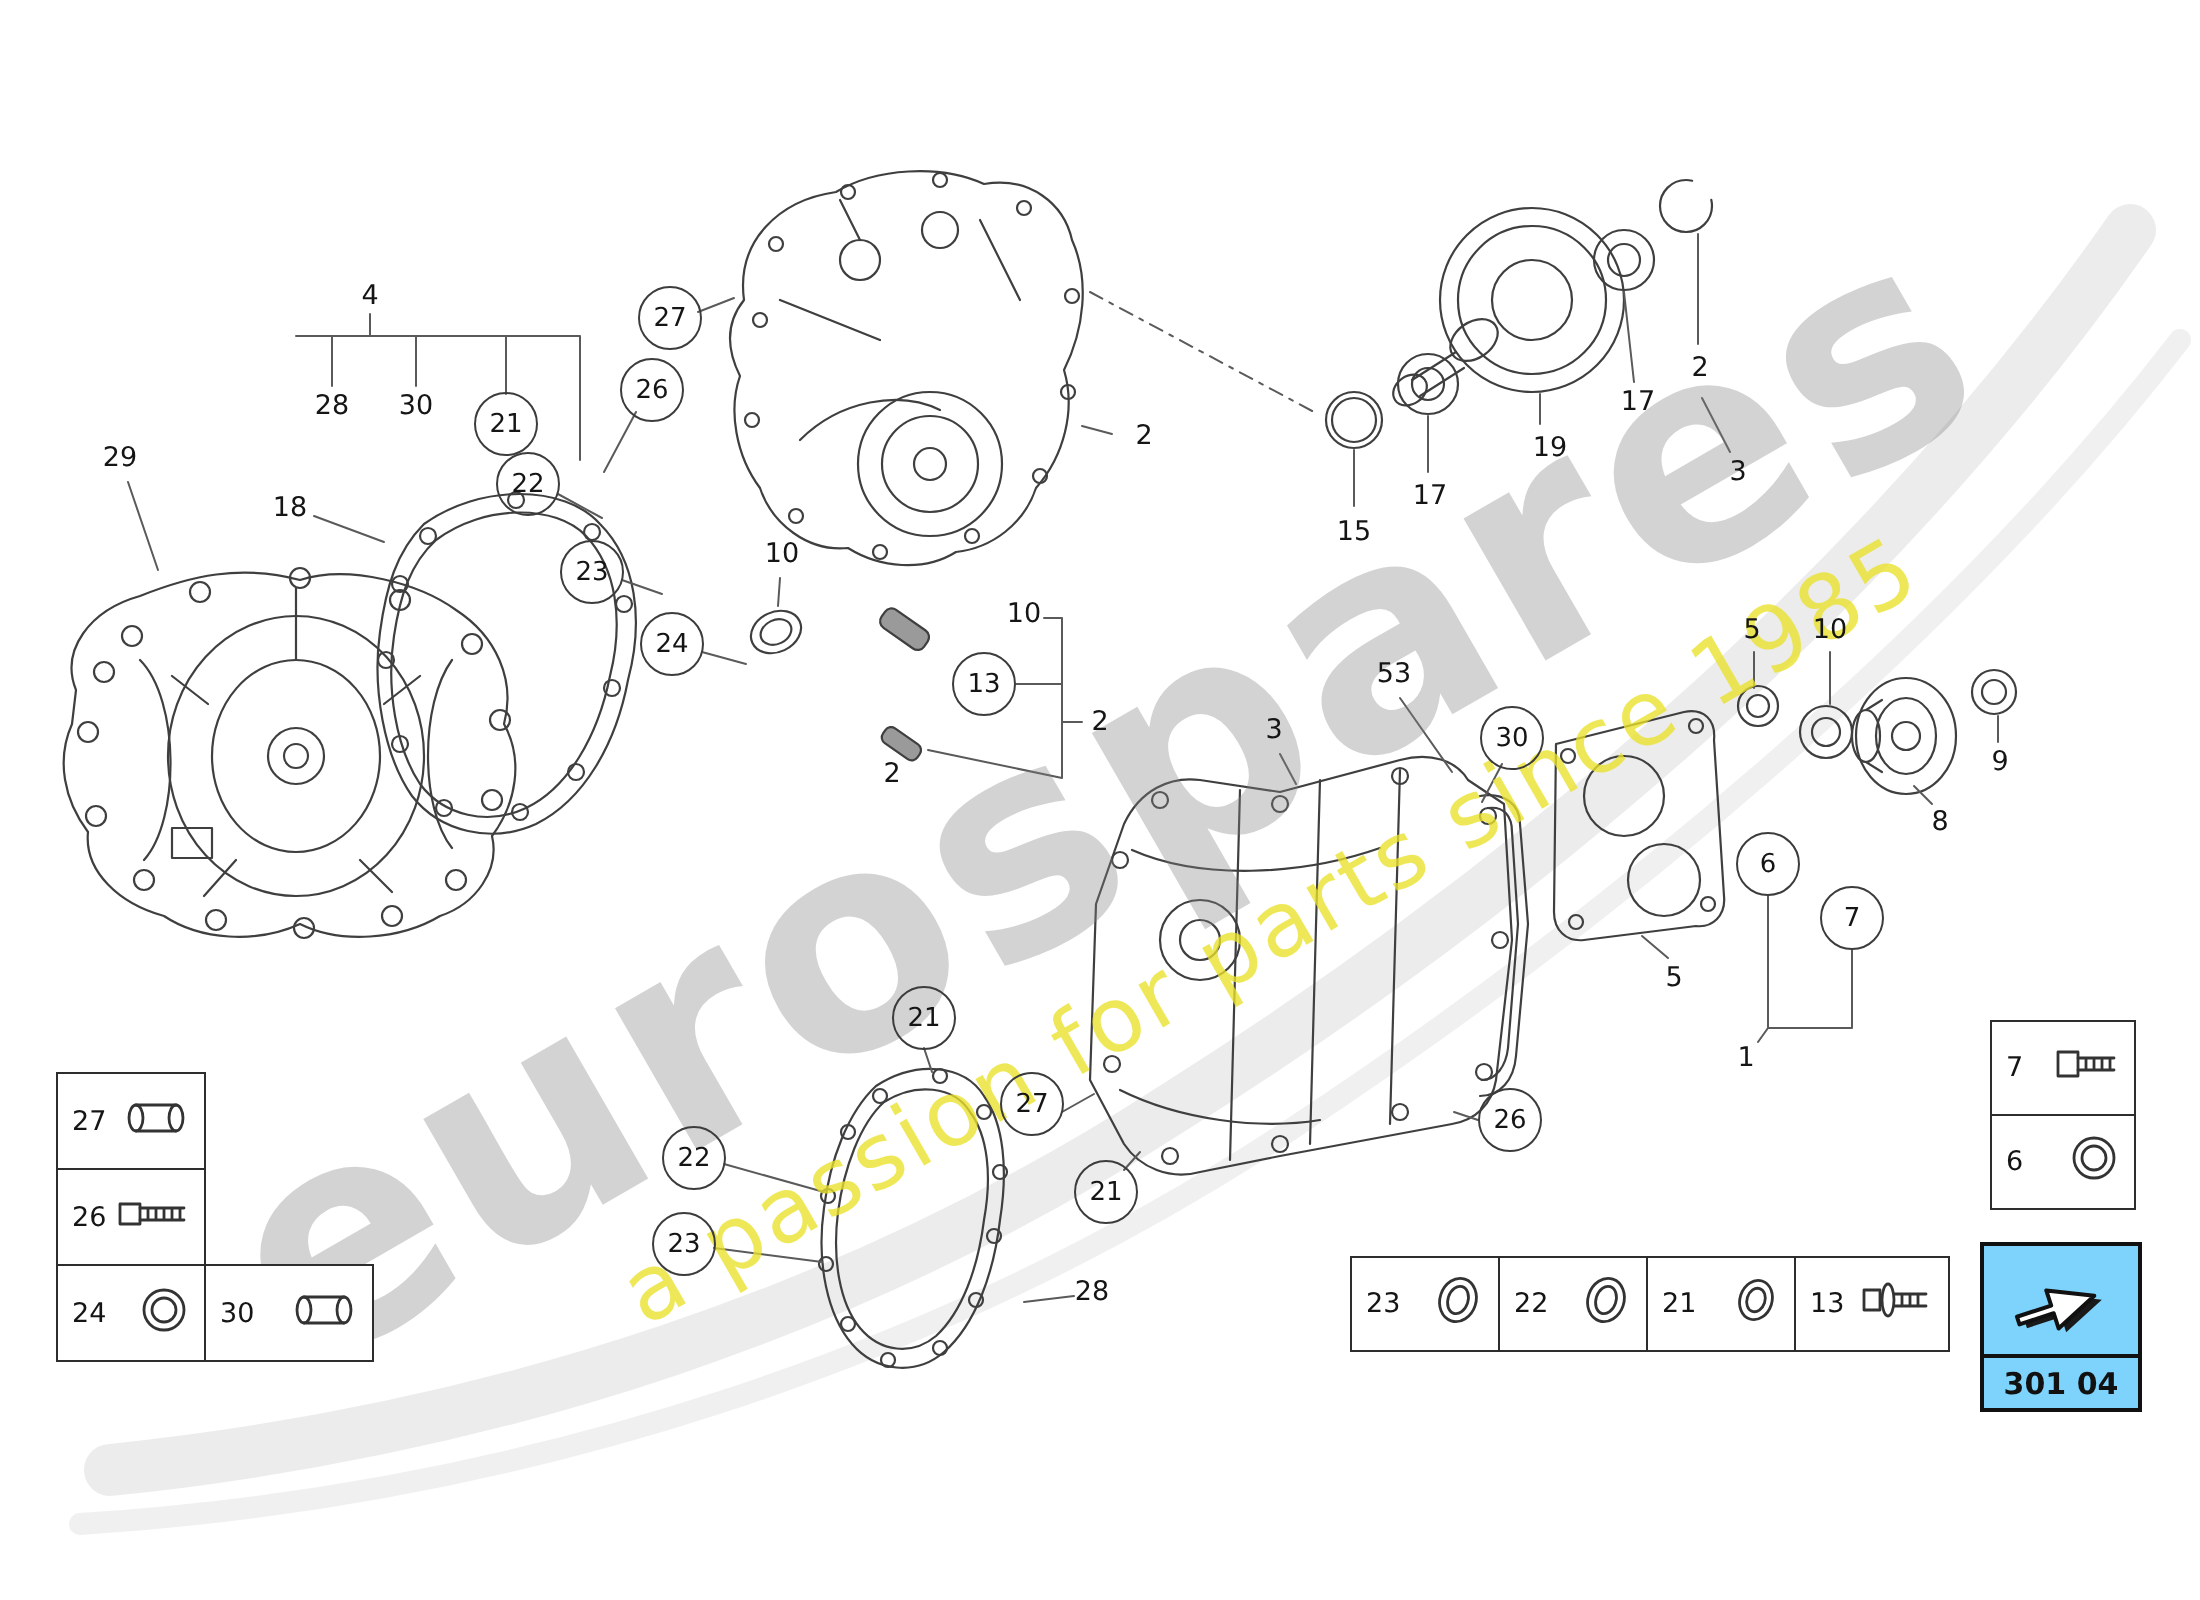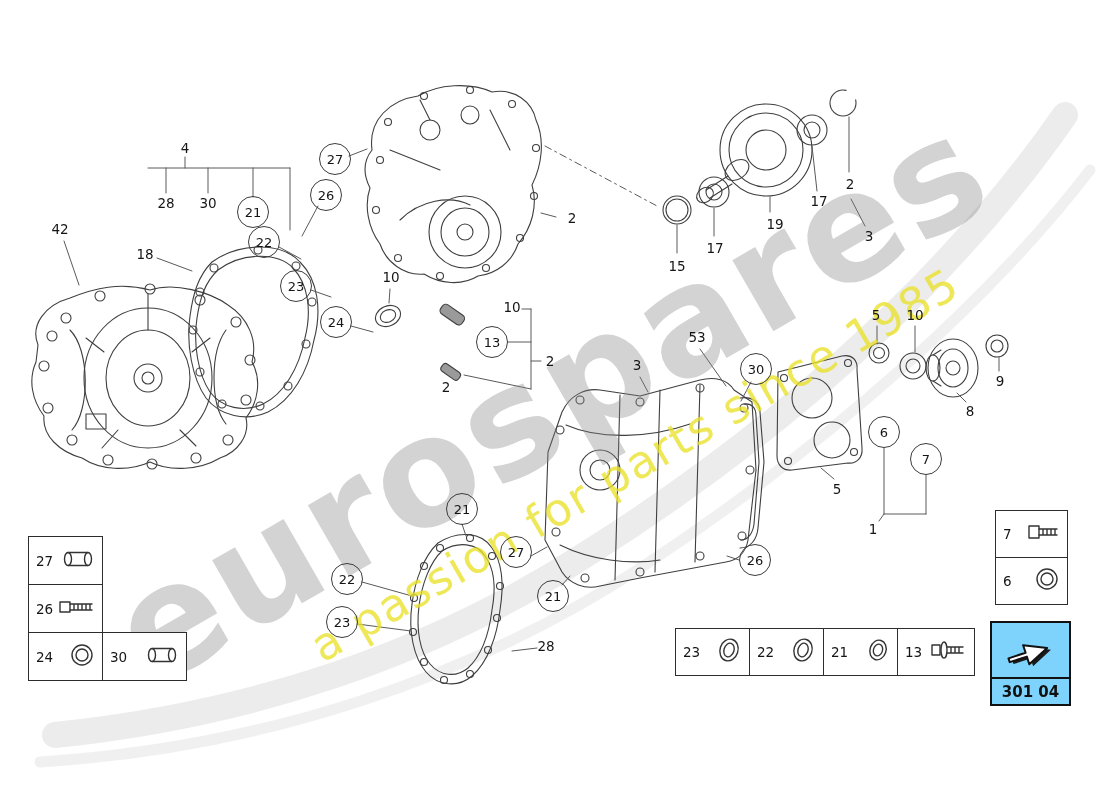--- a/index.html
+++ b/index.html
@@ -249,21 +249,21 @@
       <path d="M522,309 H531 M531,309 V389 M531,389 L464,375 M531,361 H541 M508,342 H531"></path>
     </g>
   </svg>
 
   <div class="wm-brand">eurospares</div>
   <div class="wm-tagline">a passion for parts since 1985</div>
 
   <div class="co" style="left:185px;top:148px">4</div>
   <div class="co" style="left:166px;top:203px">28</div>
   <div class="co" style="left:208px;top:203px">30</div>
-  <div class="co" style="left:60px;top:229px">42</div>
+  <div class="co" style="left:60px;top:229px">29</div>
   <div class="co" style="left:145px;top:254px">18</div>
   <div class="co" style="left:572px;top:218px">2</div>
   <div class="co" style="left:391px;top:277px">10</div>
   <div class="co" style="left:512px;top:307px">10</div>
   <div class="co" style="left:446px;top:387px">2</div>
   <div class="co" style="left:550px;top:361px">2</div>
   <div class="co" style="left:637px;top:365px">3</div>
   <div class="co" style="left:697px;top:337px">53</div>
   <div class="co" style="left:677px;top:266px">15</div>
   <div class="co" style="left:715px;top:248px">17</div>

